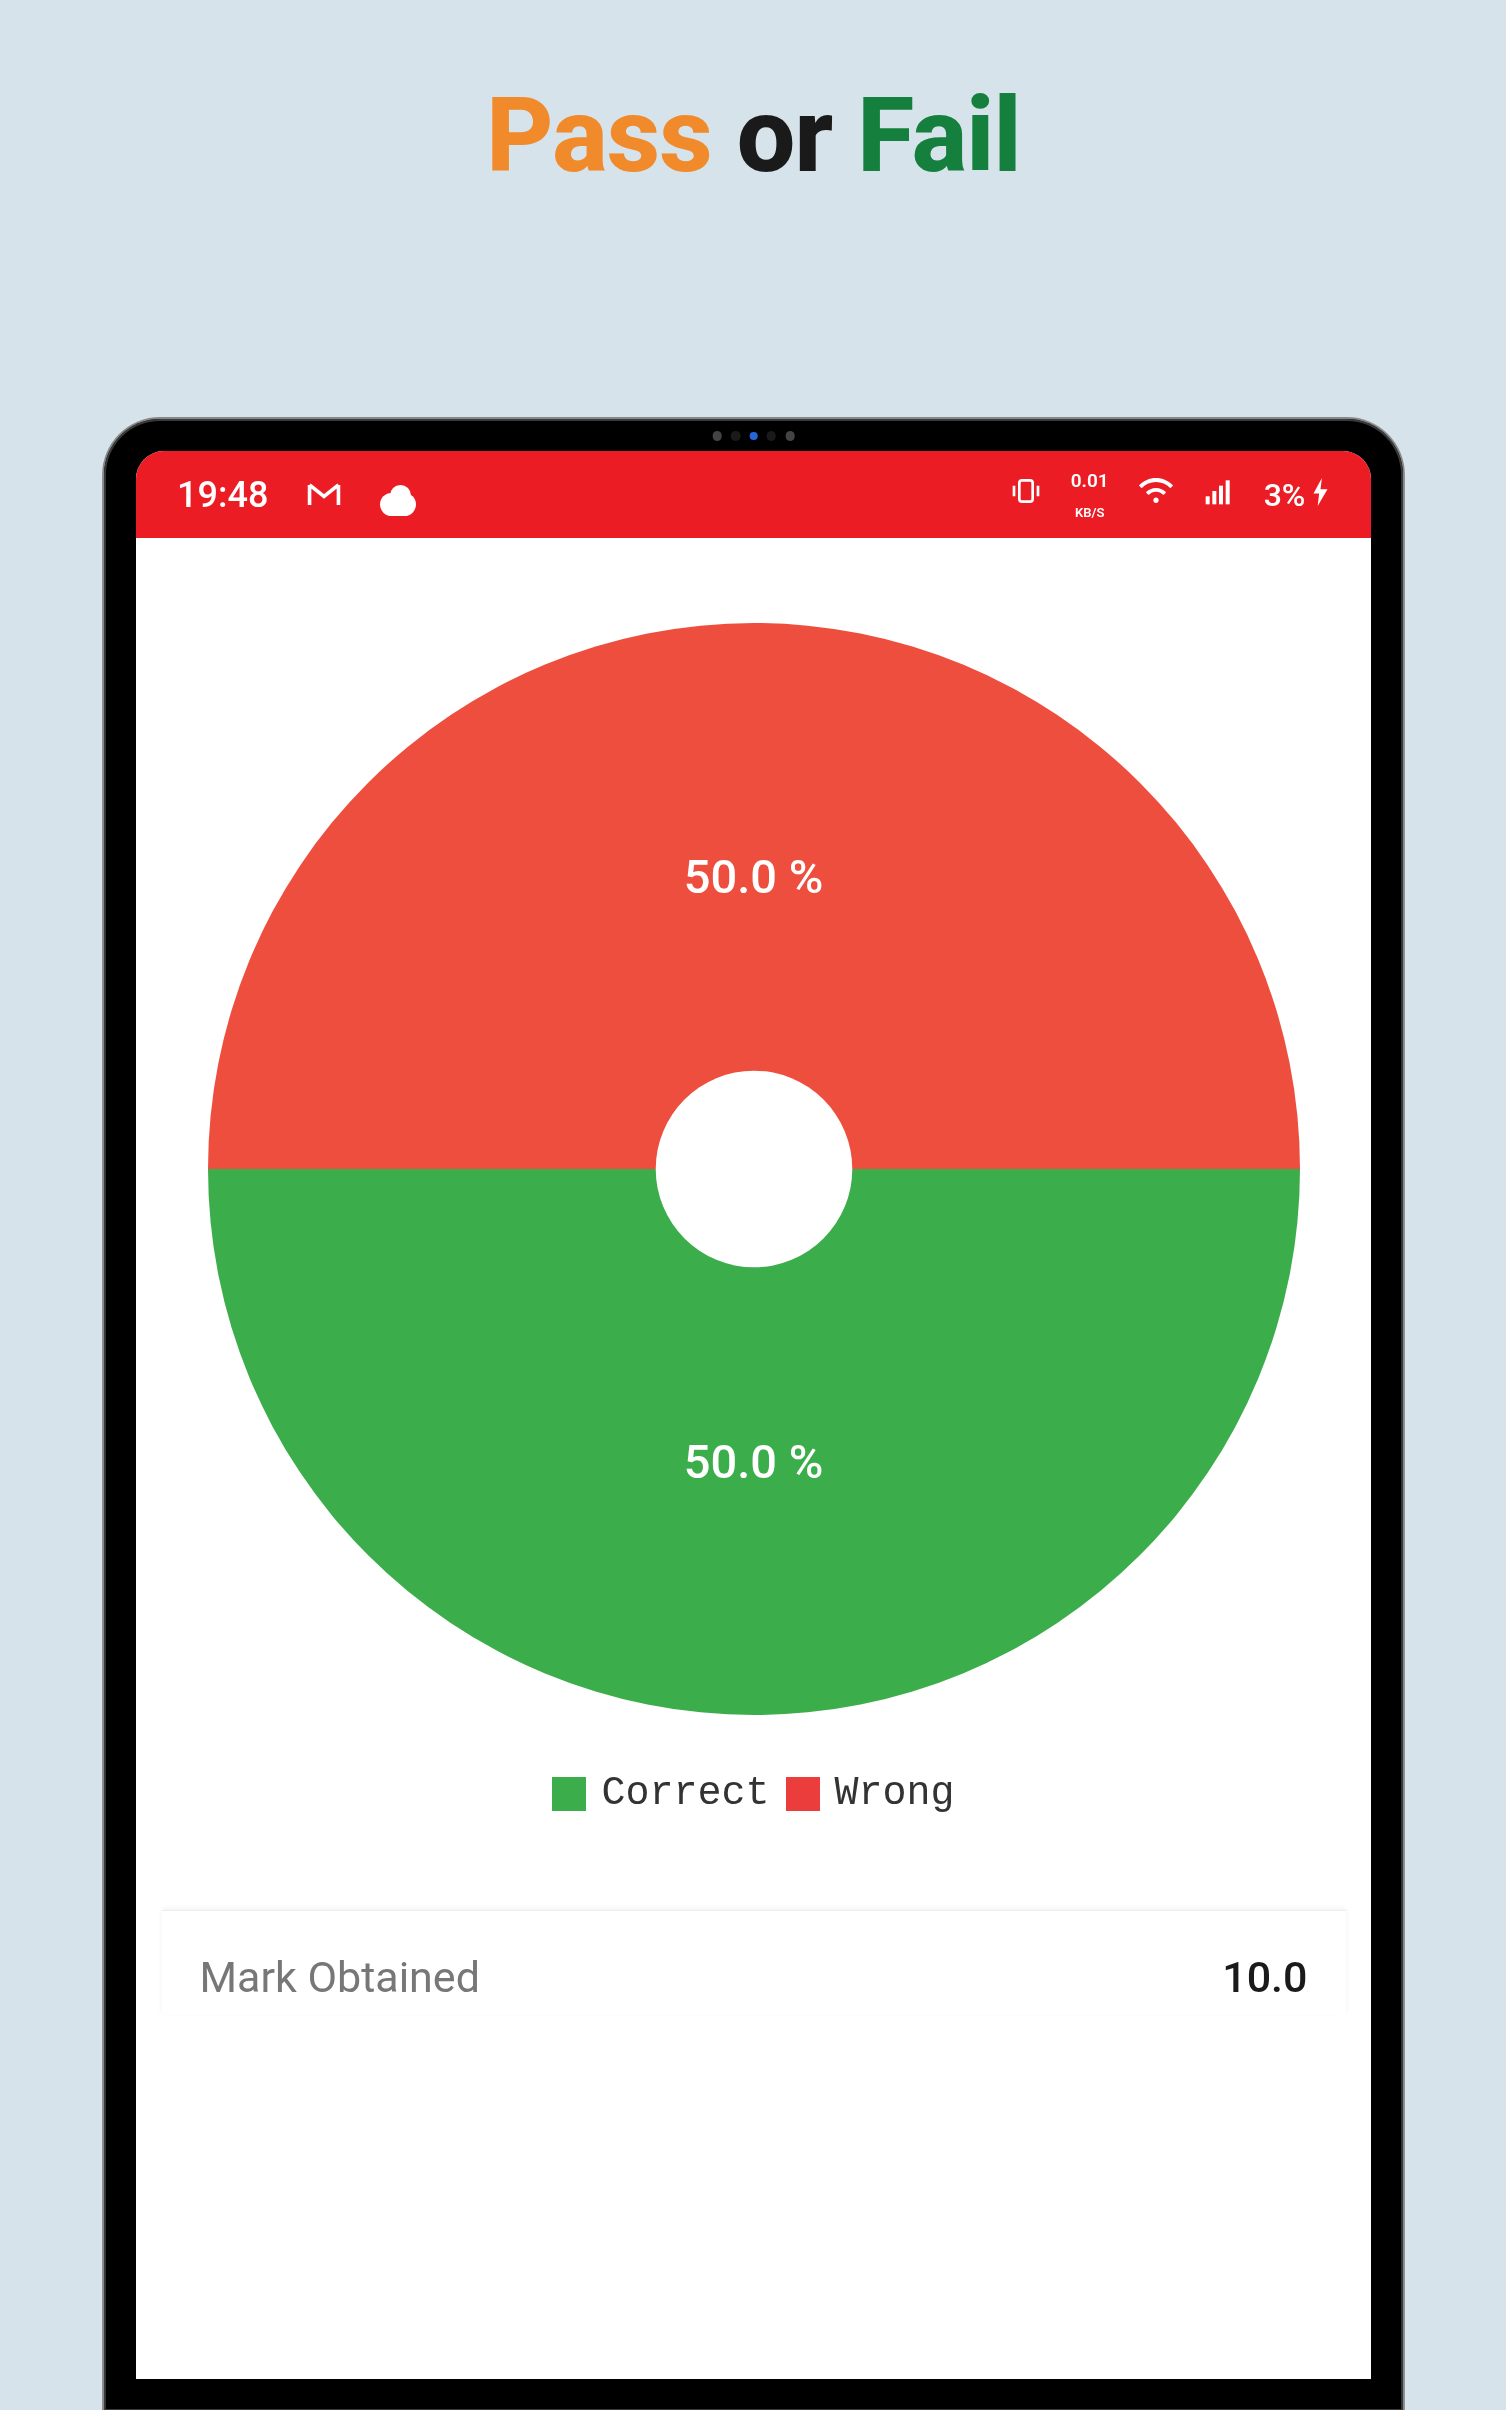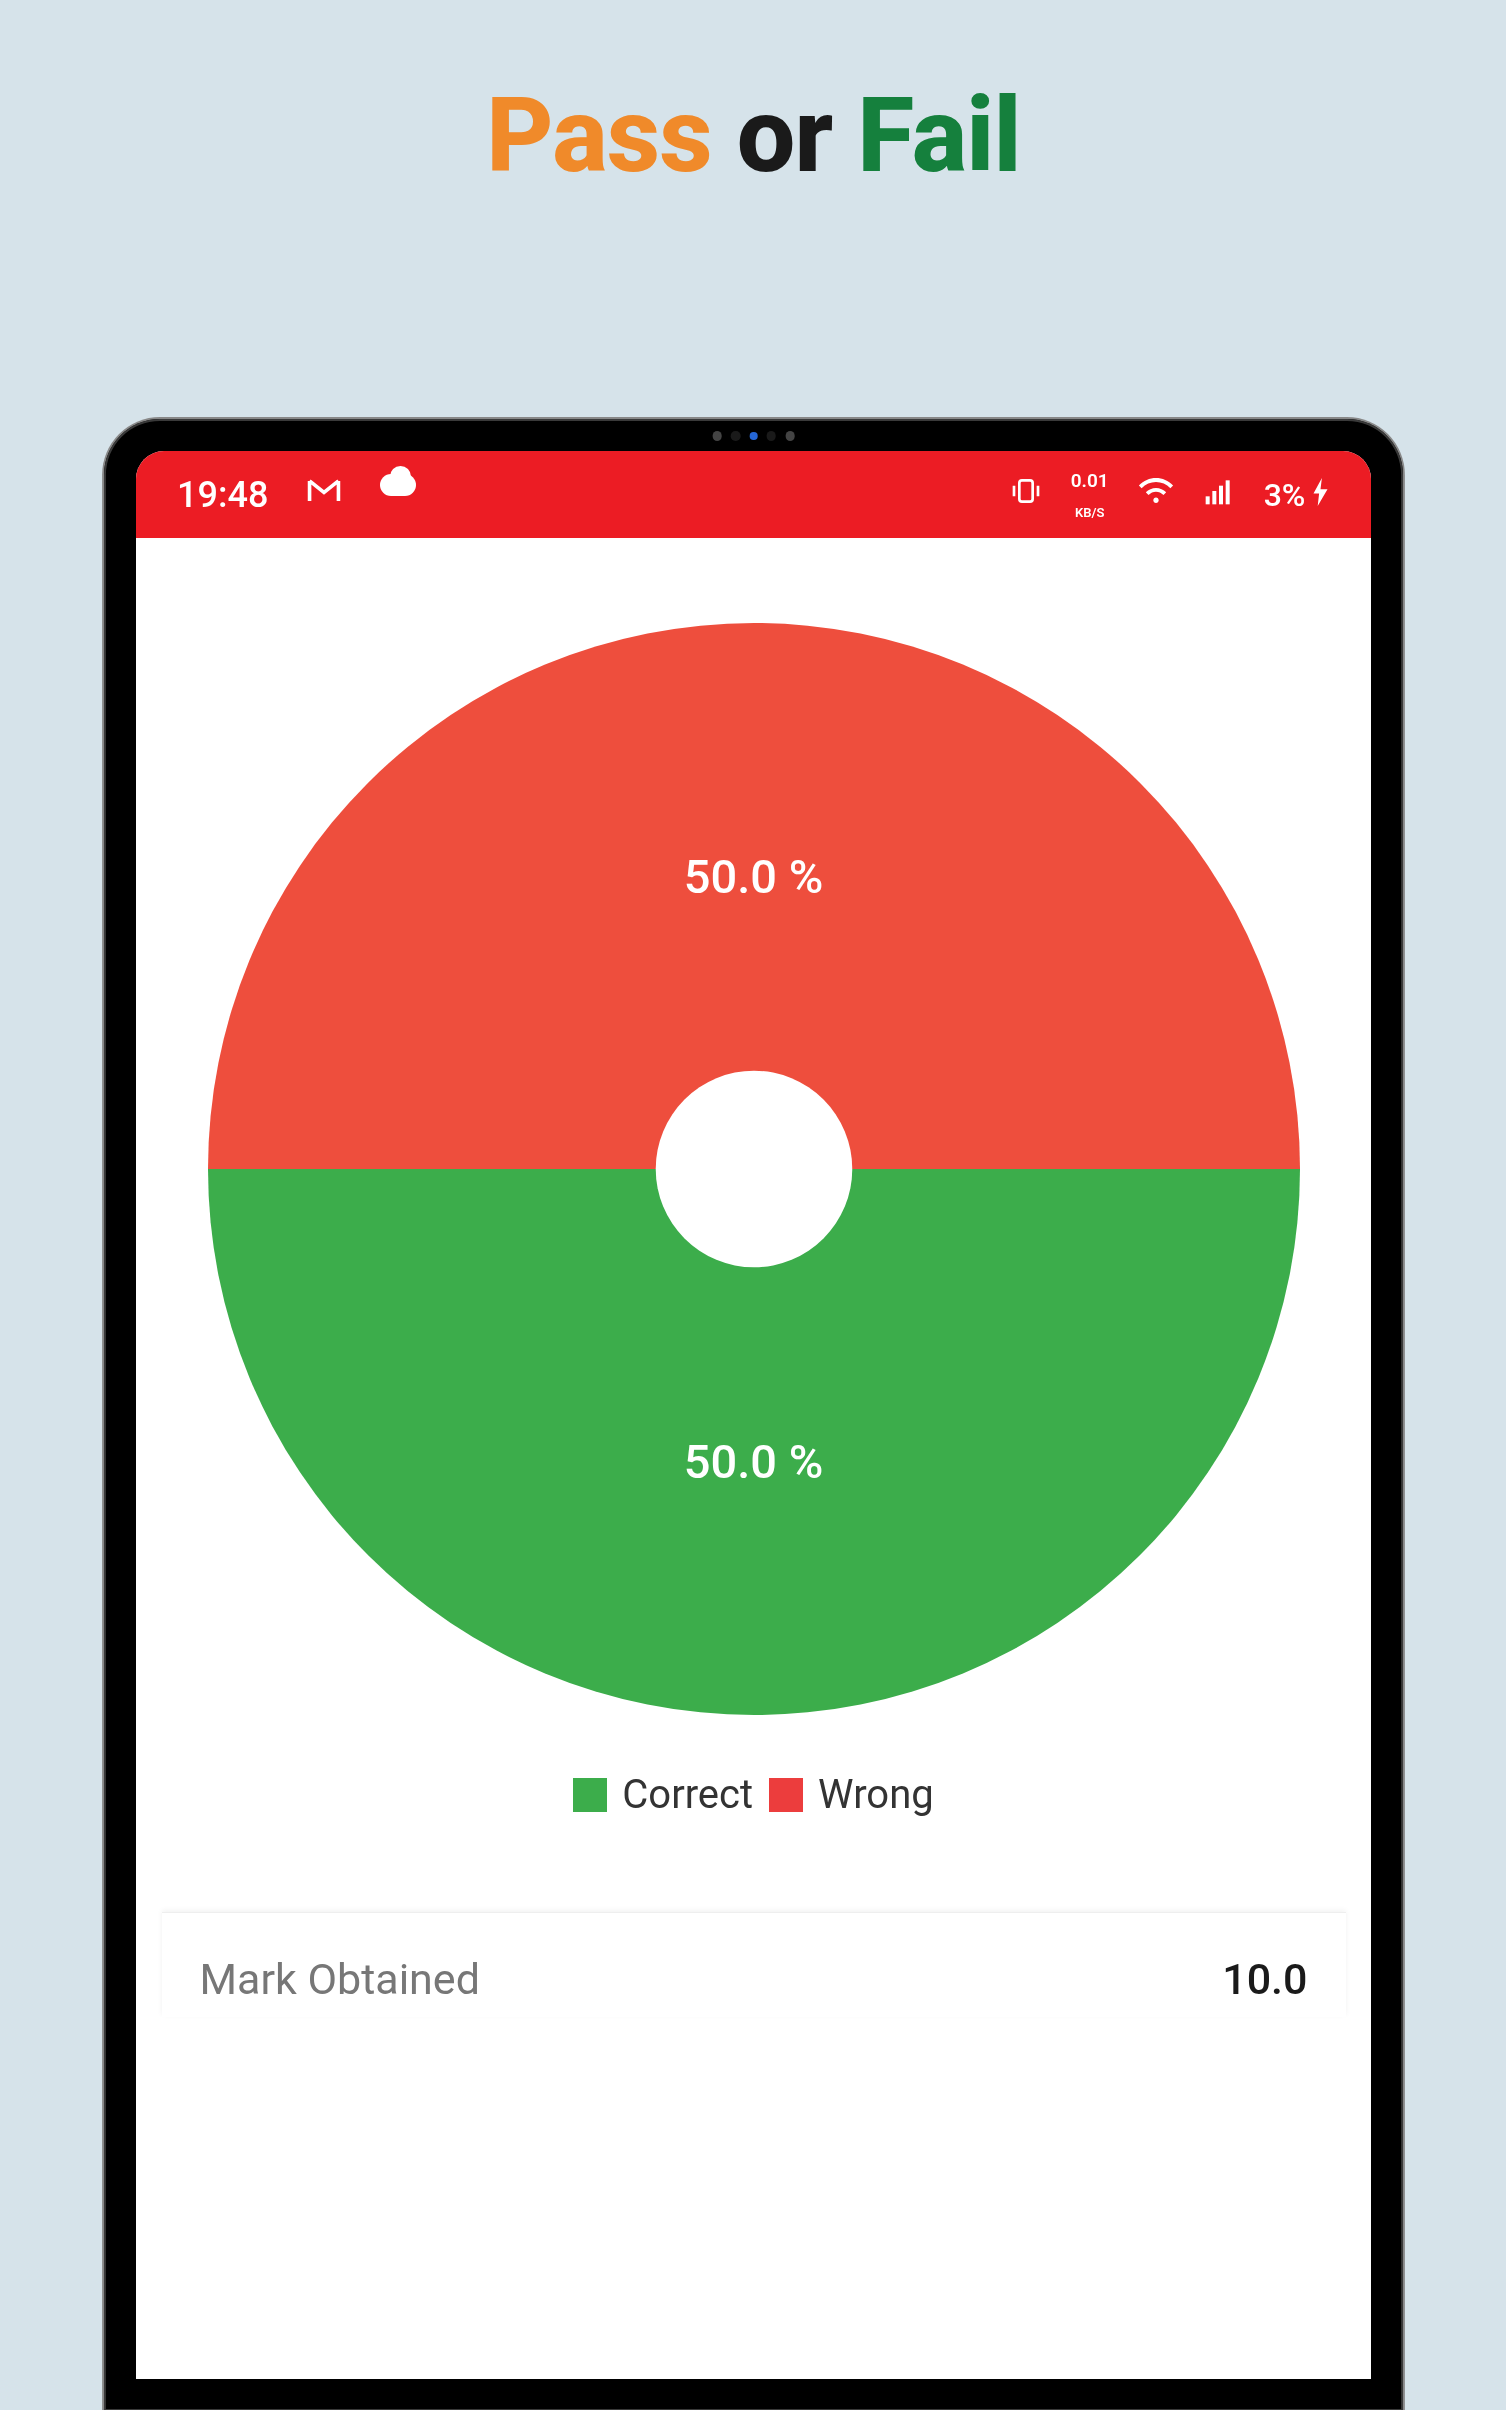--- a/index.html
+++ b/index.html
@@ -65,21 +65,21 @@
       height: 87px;
       display: flex;
       align-items: center;
       justify-content: space-between;
       padding: 0 41px;
       font-size: 36px;
       font-weight: 500;
     }
     .statusbar-left {
       display: flex;
-      align-items: flex-start;
+      align-items: flex-end;
       gap: 38px;
     }
     .statusbar-right {
       display: flex;
       align-items: center;
       gap: 29px;
       font-size: 32px;
     }
     .statusbar svg {
       fill: #fff;
@@ -168,20 +168,21 @@
     .slice-label.bottom {
       bottom: 226px;
     }
     .legend {
       margin-top: 56px;
       display: flex;
       gap: 16px;
       align-items: flex-start;
       font-size: 40px;
       color: #333;
+      font-family: Liberation Mono, monospace;
     }
     .legend-item {
       display: flex;
       align-items: center;
       gap: 15px;
     }
     .legend-swatch {
       width: 34px;
       height: 34px;
     }

